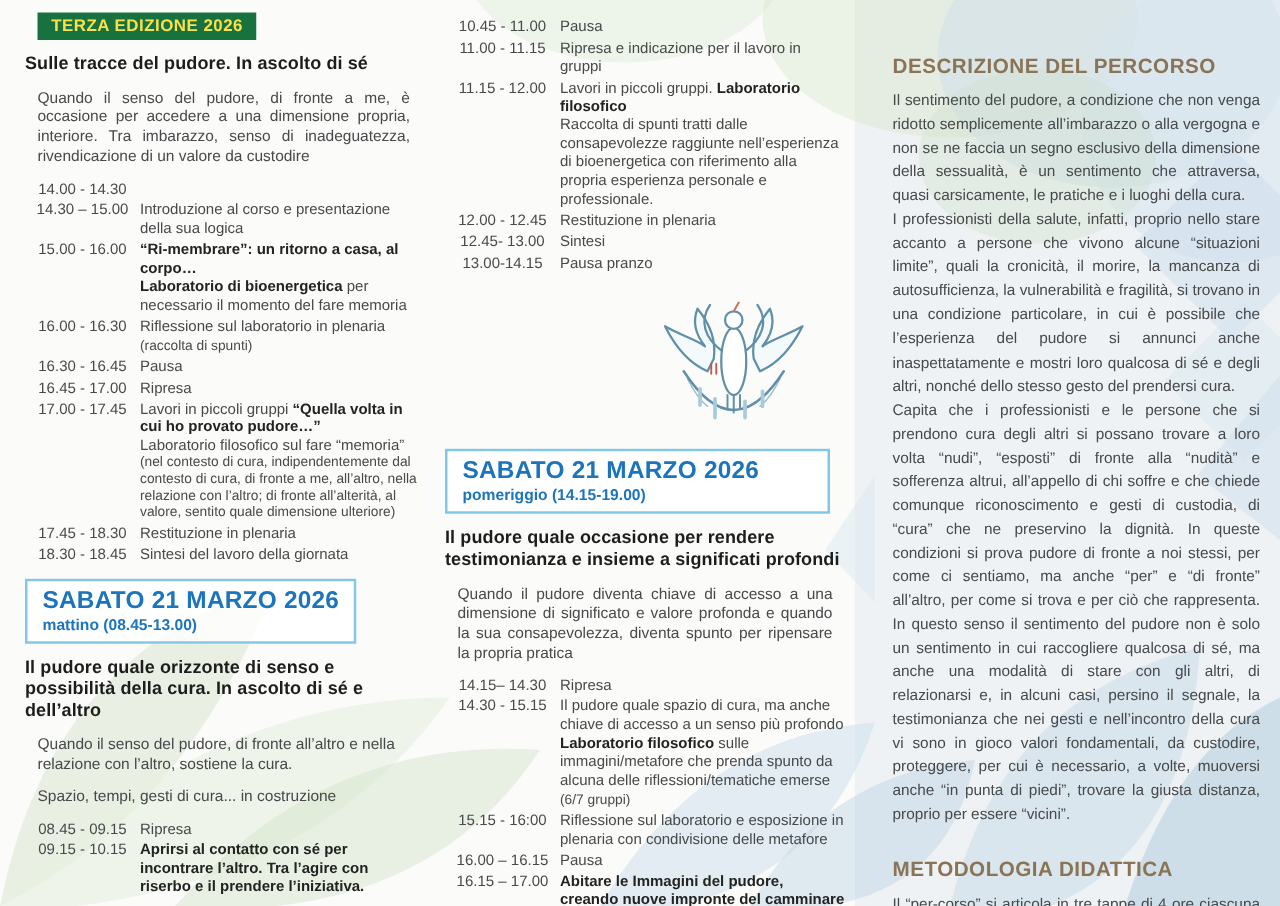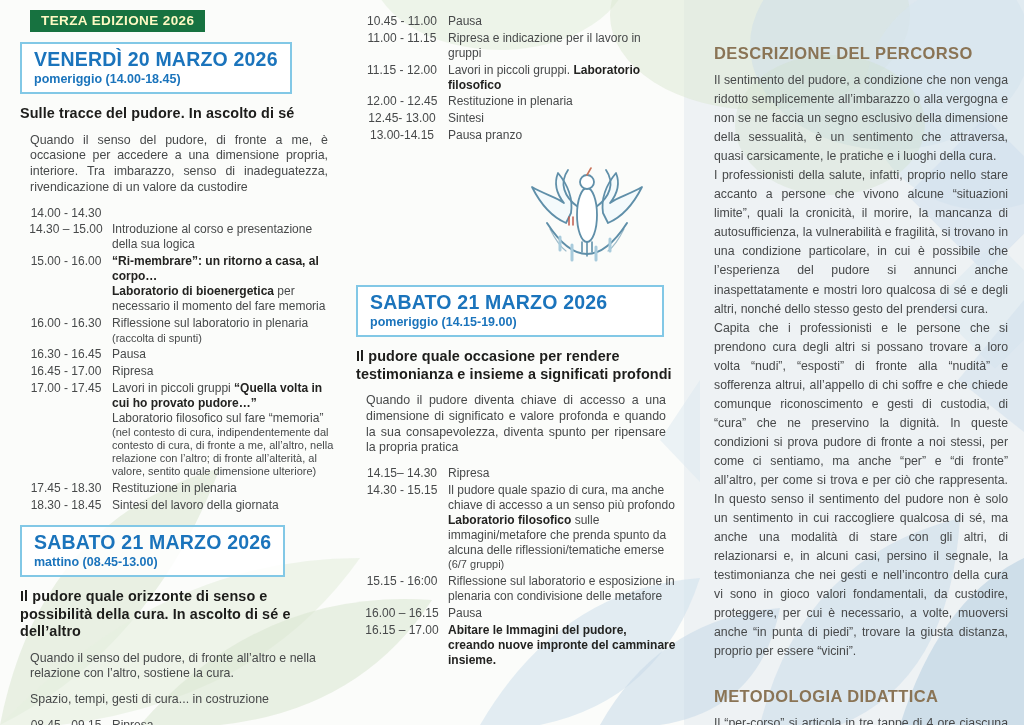--- a/index.html
+++ b/index.html
@@ -9,21 +9,21 @@
     font-family:"Liberation Sans",sans-serif;color:#47494a;
   }
   .bg{position:absolute;left:0;top:0;z-index:0;}
   .col{position:absolute;z-index:1;}
   .col1{left:20px;top:10px;width:318px;}
   .col2{left:356px;top:14px;width:320px;}
   .col3{left:714px;top:44px;width:294px;}
 
   .badge{
     display:inline-block;margin-left:10px;
-    background:#177240;color:#fef9c3;
+    background:#177240;color:#fde047;
     font-weight:bold;font-size:13.5px;letter-spacing:.4px;
     padding:3px 11px 4px;
   }
   .session-box{
     display:inline-block;margin-top:10px;
     border:2px solid #82c8e6;background:rgba(255,255,255,.85);
     padding:4px 12px 6px;min-width:228px;
   }
   .session-box.w280{min-width:280px;}
   .session-title{color:#1b74bc;font-weight:bold;font-size:19.5px;letter-spacing:.2px;white-space:nowrap;}
@@ -74,24 +74,20 @@
     <path d="M140 725 Q260 588 432 600 Q360 710 220 725 Z" fill="#d8e5cf" opacity="0.55"></path>
     <path d="M480 725 Q560 588 700 578 Q660 700 540 725 Z" fill="#d4e3ee" opacity="0.65"></path>
     <path d="M600 725 Q660 618 780 608 Q760 710 660 725 Z" fill="#c6d9e8" opacity="0.55"></path>
     <path d="M760 725 Q800 558 960 518 Q950 680 840 725 Z" fill="#cfdfeb" opacity="0.65"></path>
     <path d="M900 725 Q940 598 1024 558 L1024 725 Z" fill="#bdd3e4" opacity="0.65"></path>
   </svg>
 
   <div class="col col1">
     <div class="badge">TERZA EDIZIONE 2026</div>
 
-    <div class="session-box">
-      <div class="session-title">VENERDÌ 20 MARZO 2026</div>
-      <div class="session-sub">pomeriggio (14.00-18.45)</div>
-    </div>
 
     <h3 class="block-heading">Sulle tracce del pudore. In ascolto di sé</h3>
     <div class="intro just">
         <p>Quando il senso del pudore, di fronte a me, è occasione per accedere a una dimensione propria, interiore. Tra imbarazzo, senso di inadeguatezza, rivendicazione di un valore da custodire</p>
       </div>
     <div class="sch">
         <div class="sch-row">
           <span class="sch-time">14.00 - 14.30</span>
         </div>
         <div class="sch-row">
@@ -184,20 +180,21 @@
         <div class="sch-row">
           <span class="sch-time">11.00 - 11.15</span>
           <div class="sch-desc">
             <div class="sch-line"><span>Ripresa e indicazione per il lavoro in gruppi</span></div>
           </div>
         </div>
         <div class="sch-row">
           <span class="sch-time">11.15 - 12.00</span>
           <div class="sch-desc">
             <div class="sch-line"><span>Lavori in piccoli gruppi. </span><span class="seg-b">Laboratorio filosofico</span></div>
+            <div class="sch-line"><span>Raccolta di spunti tratti dalle consapevolezze raggiunte nell’esperienza di bioenergetica con riferimento alla propria esperienza personale e professionale.</span></div>
           </div>
         </div>
         <div class="sch-row">
           <span class="sch-time">12.00 - 12.45</span>
           <div class="sch-desc">
             <div class="sch-line"><span>Restituzione in plenaria</span></div>
           </div>
         </div>
         <div class="sch-row">
           <span class="sch-time">12.45- 13.00</span>

